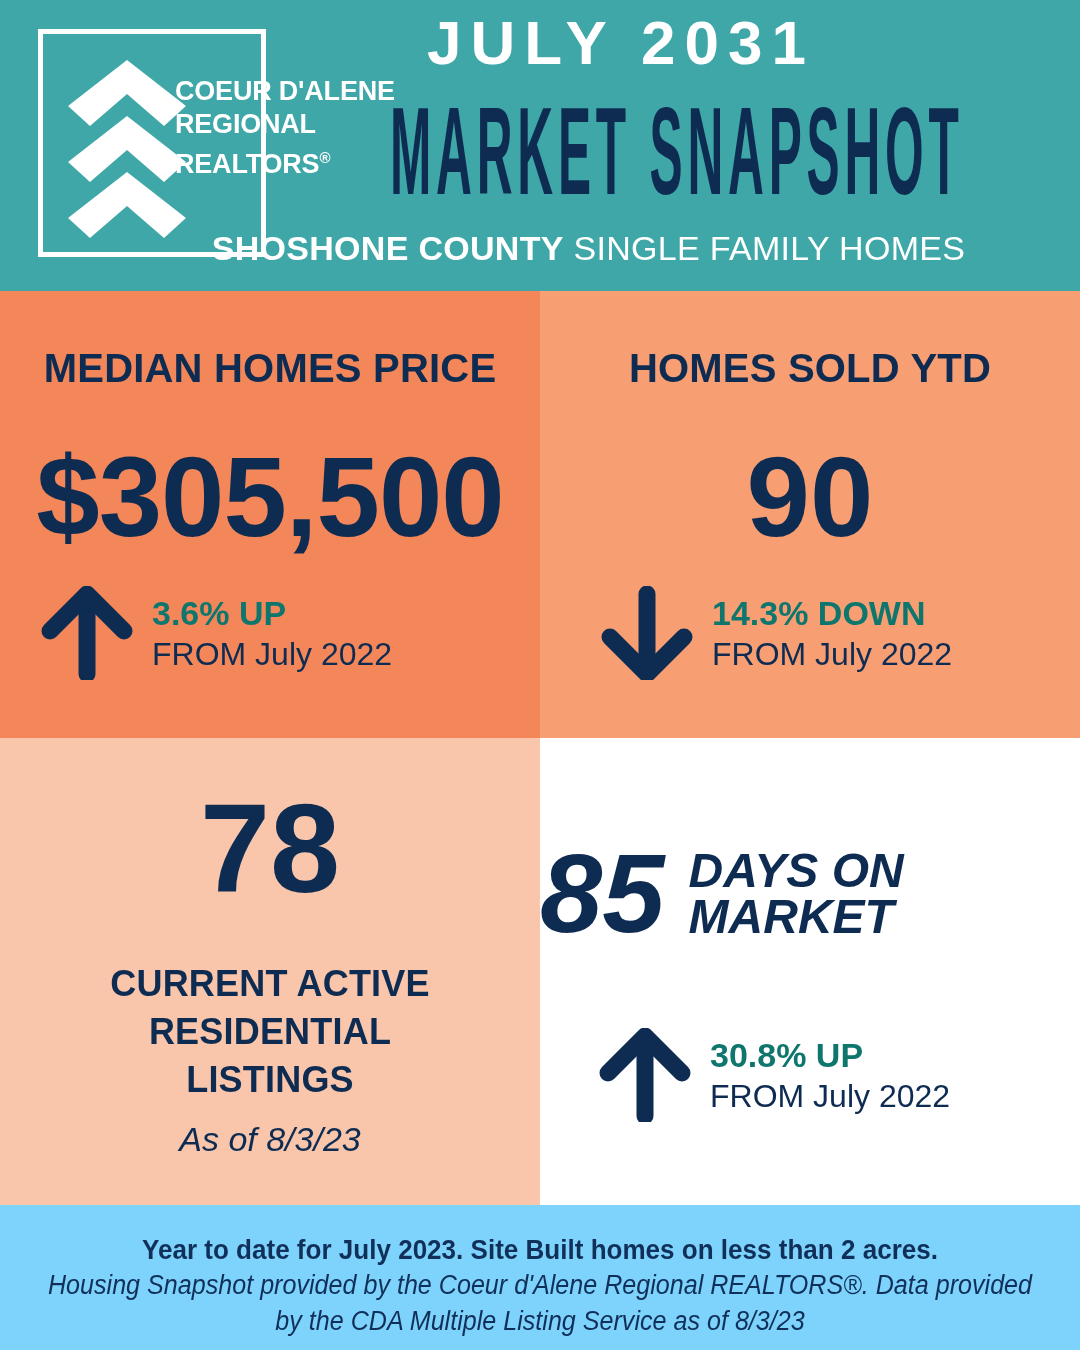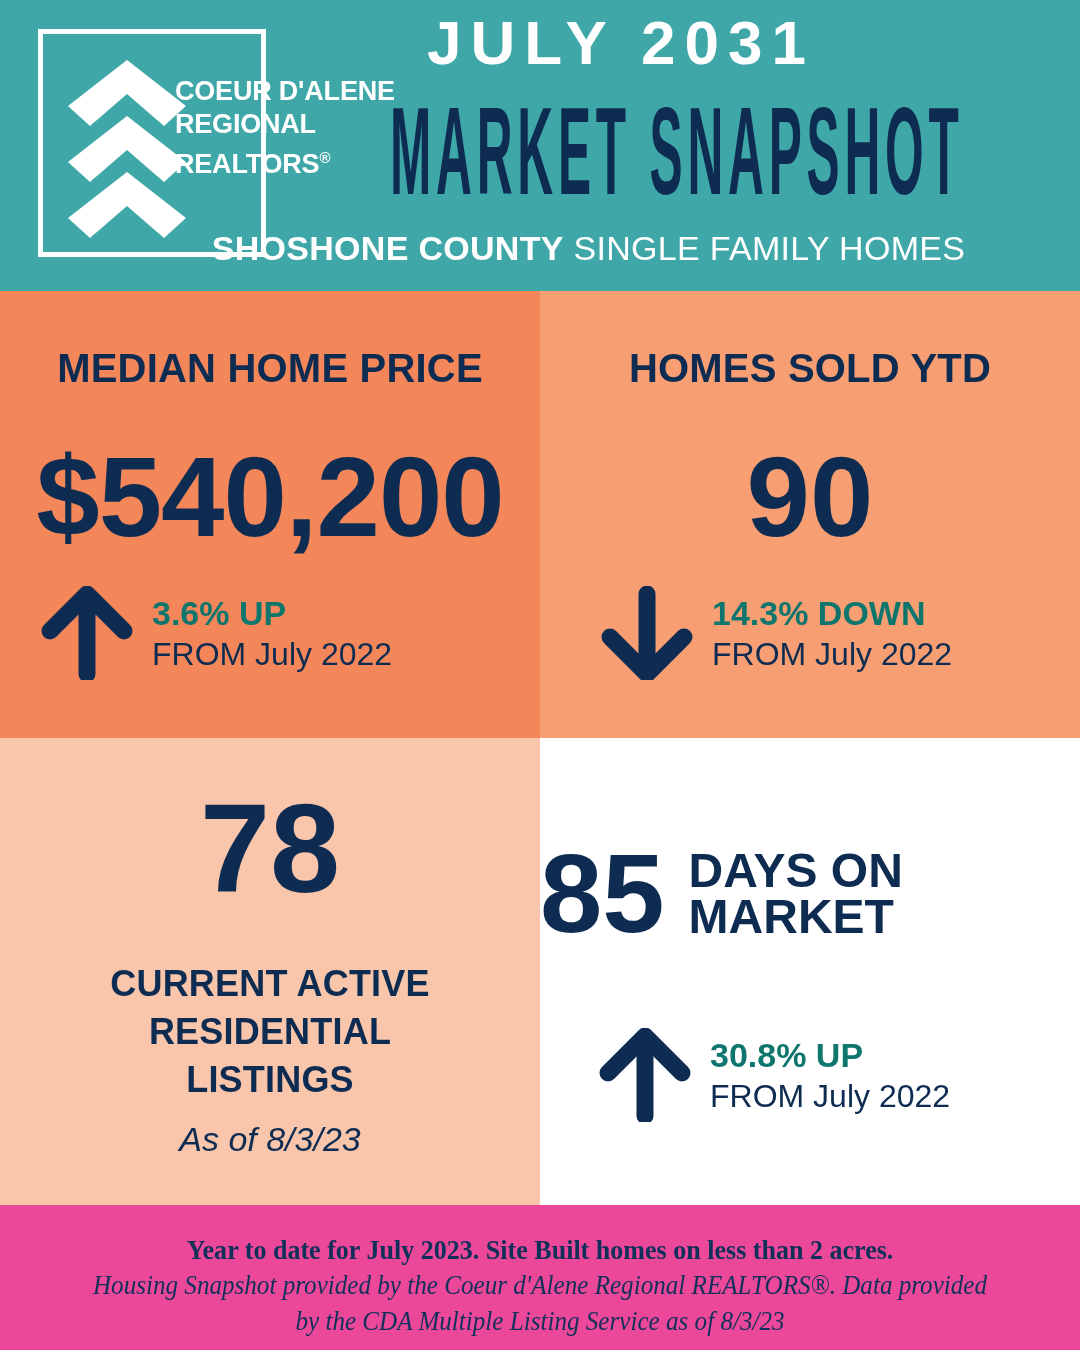--- a/index.html
+++ b/index.html
@@ -100,21 +100,21 @@
     font-weight:bold;font-size:112px;line-height:1;color:#0E2C52;
   }
   .br-cap{
     margin-left:24px;font-weight:bold;font-size:48px;line-height:46px;
     color:#0E2C52;text-align:left;
   }
 
   
   .footer{
     position:absolute;left:0;top:1205px;width:1080px;height:145px;
-    background:#ec4899;text-align:center;font-family:Liberation Serif, serif;
+    background:#7dd3fc;text-align:center;
   }
   .foot-bold{
     margin-top:28px;
     font-weight:bold;font-size:28px;line-height:34px;color:#10305A;
     transform:scaleX(0.93);
   }
   .foot-ital{
     font-style:italic;font-size:27px;line-height:36px;color:#10305A;
     transform:scaleX(0.93);
   }
@@ -156,22 +156,22 @@
     <div class="snapshot-title">MARKET SNAPSHOT</div>
     <div class="county-line"><span class="bold">SHOSHONE COUNTY</span><span class="light"> SINGLE FAMILY HOMES</span></div>
   </div>
 
   <div class="q q-tl"></div>
   <div class="q q-tr"></div>
   <div class="q q-bl"></div>
   <div class="q q-br"></div>
 
   <div style="position:absolute;left:0;top:291px;width:540px;height:447px;">
-    <div class="stat-label" style="top:54px;">MEDIAN HOME PRICE</div>
-    <div class="stat-value" style="top:149px;font-size:114px;letter-spacing:-1px;">$540,200</div>
+    <div class="stat-label" style="top:54px;">MEDIAN HOMES PRICE</div>
+    <div class="stat-value" style="top:149px;font-size:114px;letter-spacing:-1px;">$305,500</div>
     <div class="delta" style="left:40px;top:295px;">
       <div class="arrow">
         <svg width="94" height="94" viewBox="0 0 94 94">
           <g stroke="#0E2C52" stroke-width="17" stroke-linecap="round" fill="none">
             <line x1="47" y1="88" x2="47" y2="12"></line>
             <polyline points="10,45 47,8 84,45" stroke-linejoin="round"></polyline>
           </g>
         </svg>
       </div>
       <div class="delta-text">
@@ -200,21 +200,21 @@
     </div>
   </div>
 
   <div style="position:absolute;left:0;top:738px;width:540px;height:467px;">
     <div class="stat-value" style="top:48px;font-size:126px;">78</div>
     <div class="stat-label" style="top:222px;font-size:36px;line-height:48px;padding:0 80px;width:auto;">CURRENT ACTIVE RESIDENTIAL LISTINGS</div>
     <div style="position:absolute;top:382px;left:0;width:100%;text-align:center;font-style:italic;font-size:34px;color:#0E2C52;">As of 8/3/23</div>
   </div>
 
   <div style="position:absolute;left:540px;top:738px;width:540px;height:467px;">
-    <div style="position:absolute;top:100px;left:0;width:540px;display:flex;align-items:center;justify-content:center;">
+    <div style="position:absolute;top:100px;left:0;width:540px;display:flex;align-items:center;justify-content:center;font-style:italic;">
       <div class="br-num">85</div>
       <div class="br-cap">DAYS ON MARKET</div>
     </div>
     <div class="delta" style="left:58px;top:290px;">
       <div class="arrow">
         <svg width="94" height="94" viewBox="0 0 94 94">
           <g stroke="#0E2C52" stroke-width="17" stroke-linecap="round" fill="none">
             <line x1="47" y1="88" x2="47" y2="12"></line>
             <polyline points="10,45 47,8 84,45" stroke-linejoin="round"></polyline>
           </g>

